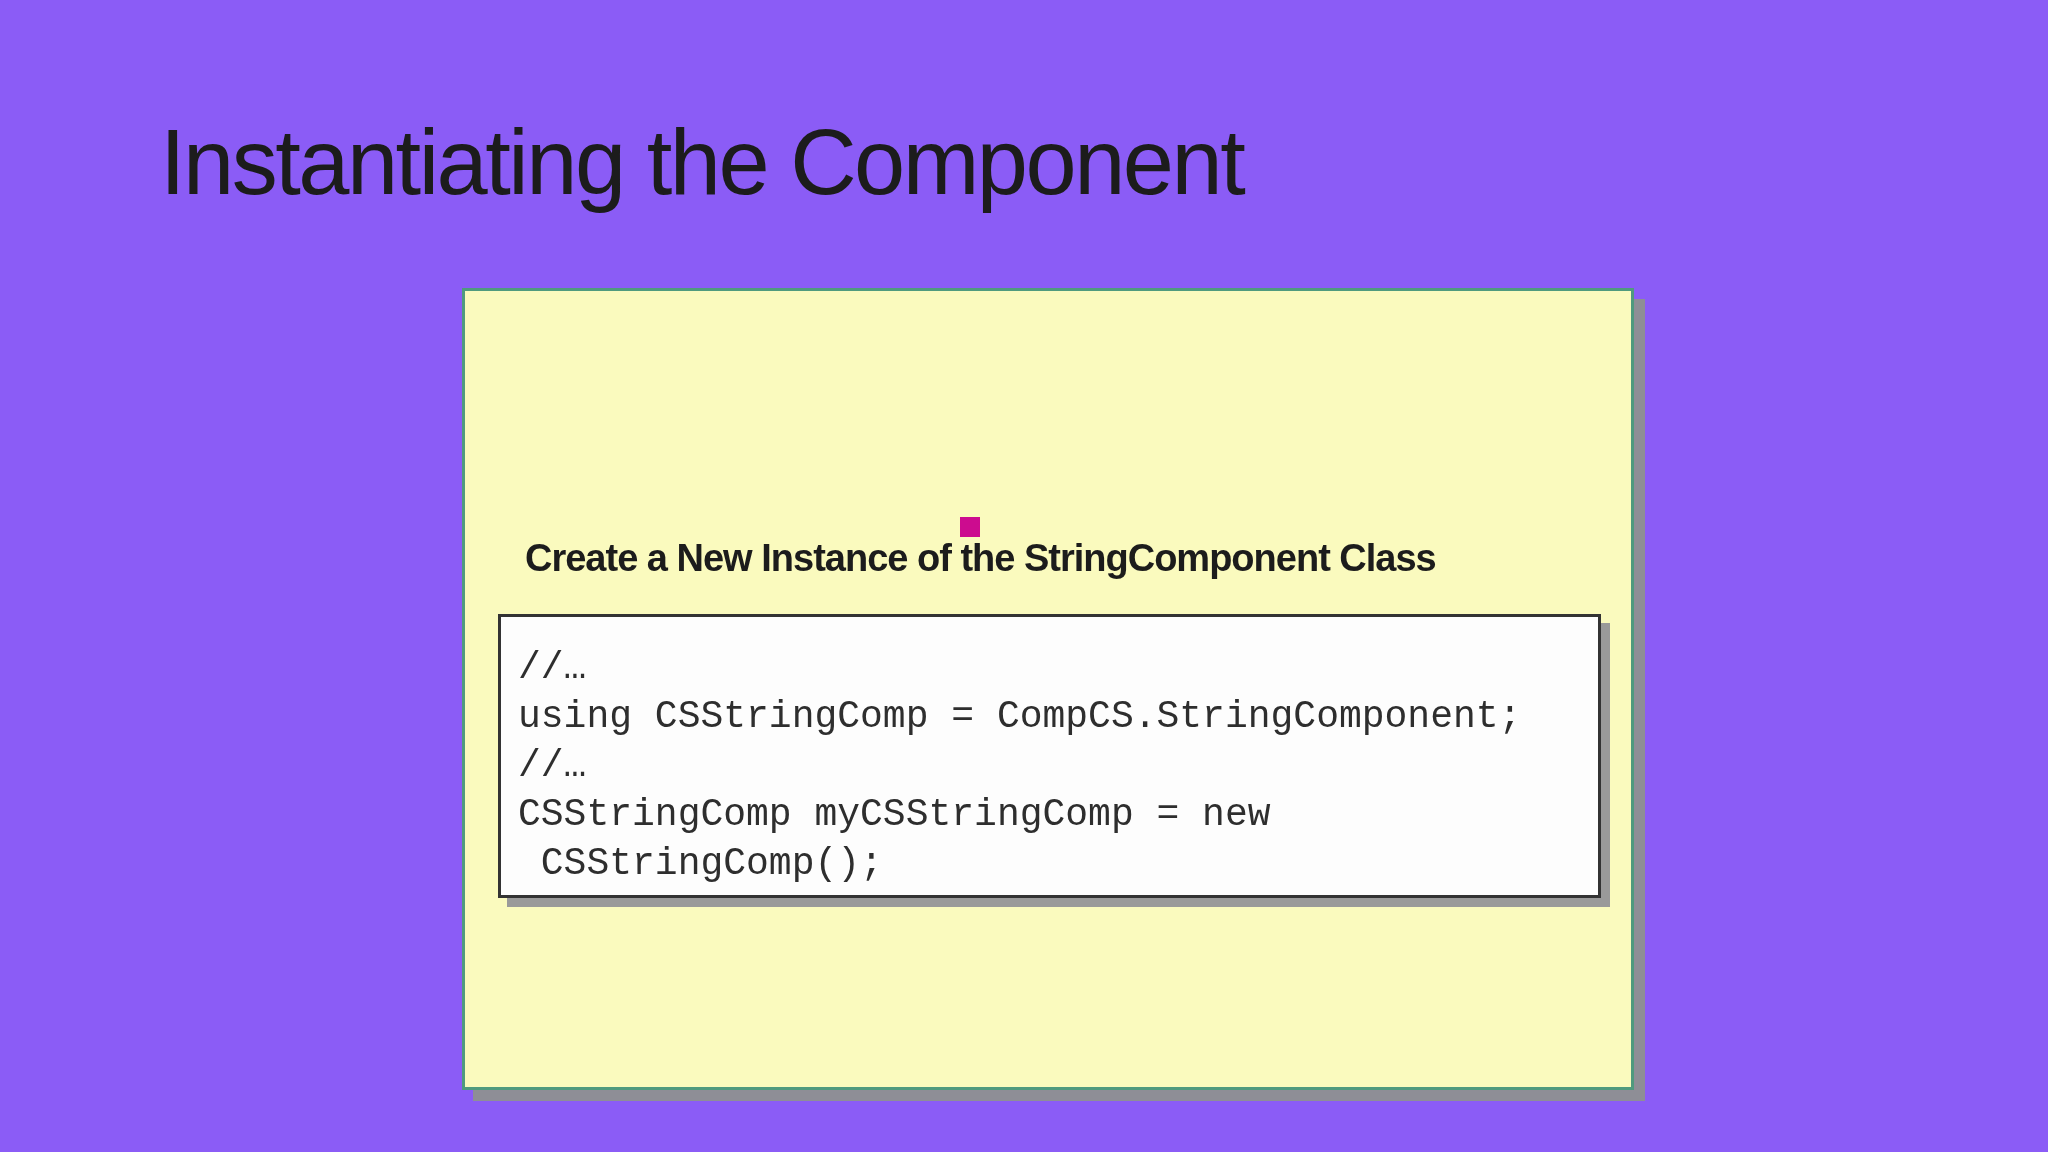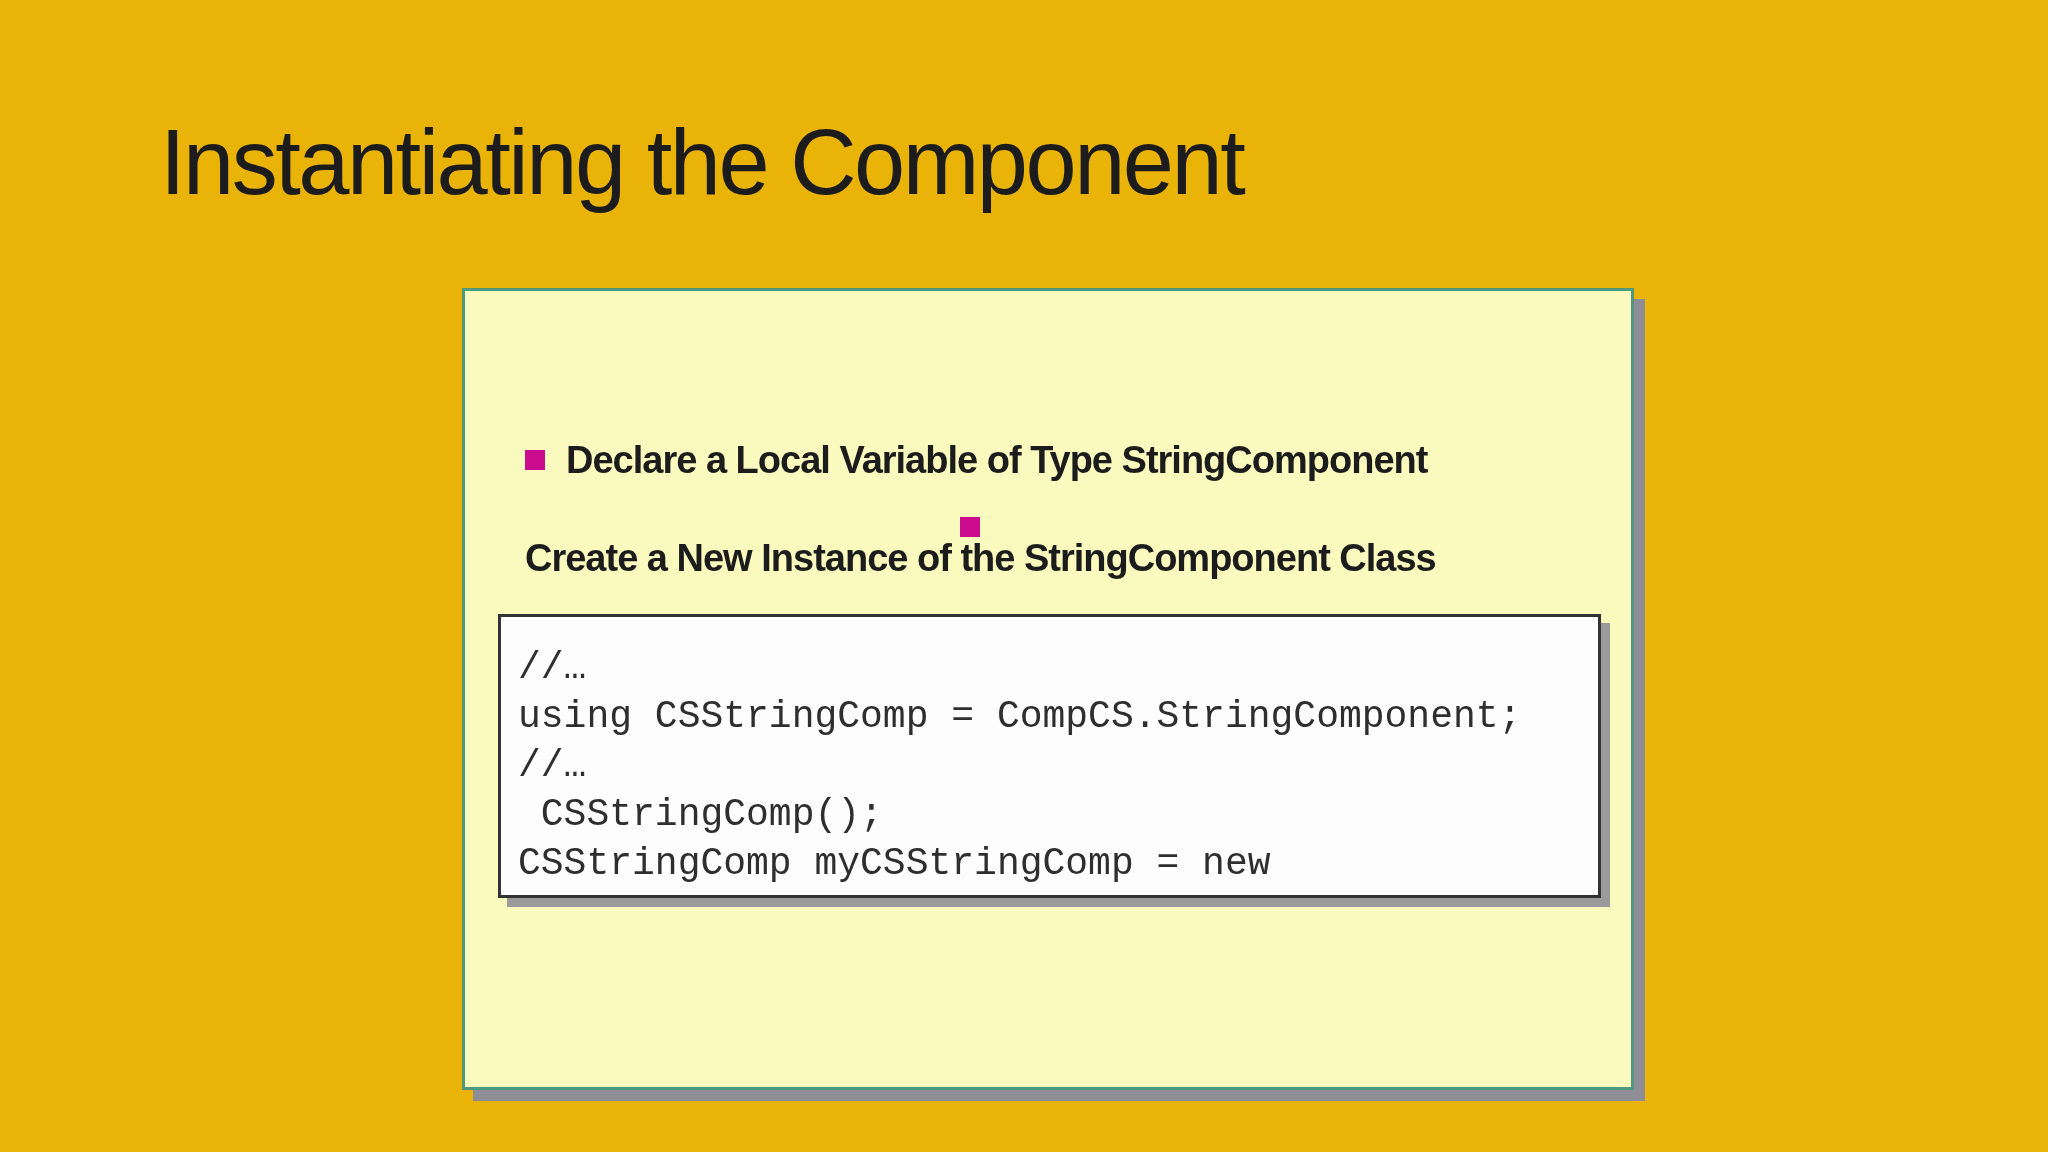--- a/index.html
+++ b/index.html
@@ -10,21 +10,21 @@
     --c-code-fill:#FDFDFD;
     --c-code-border:#333333;
     --c-code-shadow:#9A9A9A;
     --c-text:#1C1C1C;
     --c-code-text:#2E2E2E;
   }
   html,body{margin:0;padding:0;background:#ffffff;}
   .canvas{
     position:relative;
     width:2048px;height:1152px;
-    background:#eab308;
+    background:#8b5cf6;
     overflow:hidden;
     font-family:"Liberation Sans", sans-serif;
   }
   .slide-title{
     position:absolute;
     left:160px;top:116px;
     font-size:92px;
     font-weight:300;
     letter-spacing:-2.5px;
     line-height:1.0;
@@ -83,31 +83,27 @@
 </style>
 </head>
 <body>
 
 <div class="canvas">
 
   <div class="slide-title">Instantiating the Component</div>
 
   <div class="panel"></div>
 
-  <div class="bullet-row row-1">
-    <span class="bullet-square"></span>
-    <span class="bullet-label">Declare a Local Variable of Type StringComponent</span>
-  </div>
 
   <div class="bullet-row row-2">
     <span class="bullet-square"></span>
     <span class="bullet-label">Create a New Instance of the StringComponent Class</span>
   </div>
 
   <div class="code-box">
     <div class="code-line">//…</div>
     <div class="code-line">using CSStringComp = CompCS.StringComponent;</div>
     <div class="code-line">//…</div>
+    <div class="code-line">CSStringComp myCSStringComp = new</div>
     <div class="code-line"> CSStringComp();</div>
-    <div class="code-line">CSStringComp myCSStringComp = new</div>
   </div>
 
 </div>
 
 </body></html>

